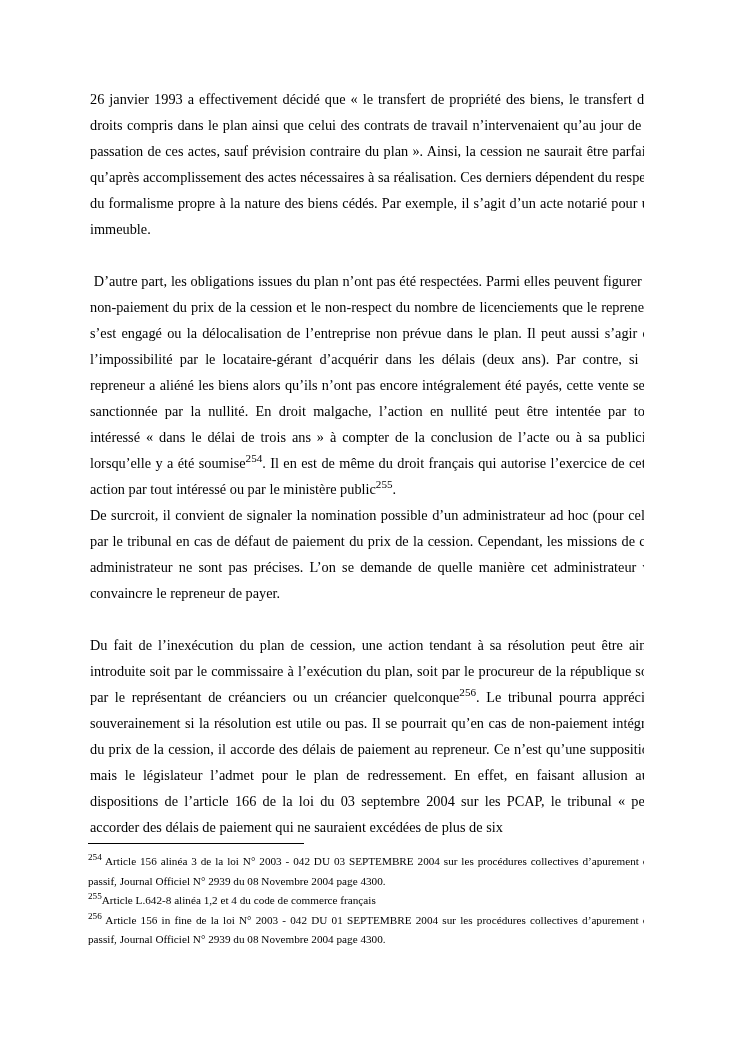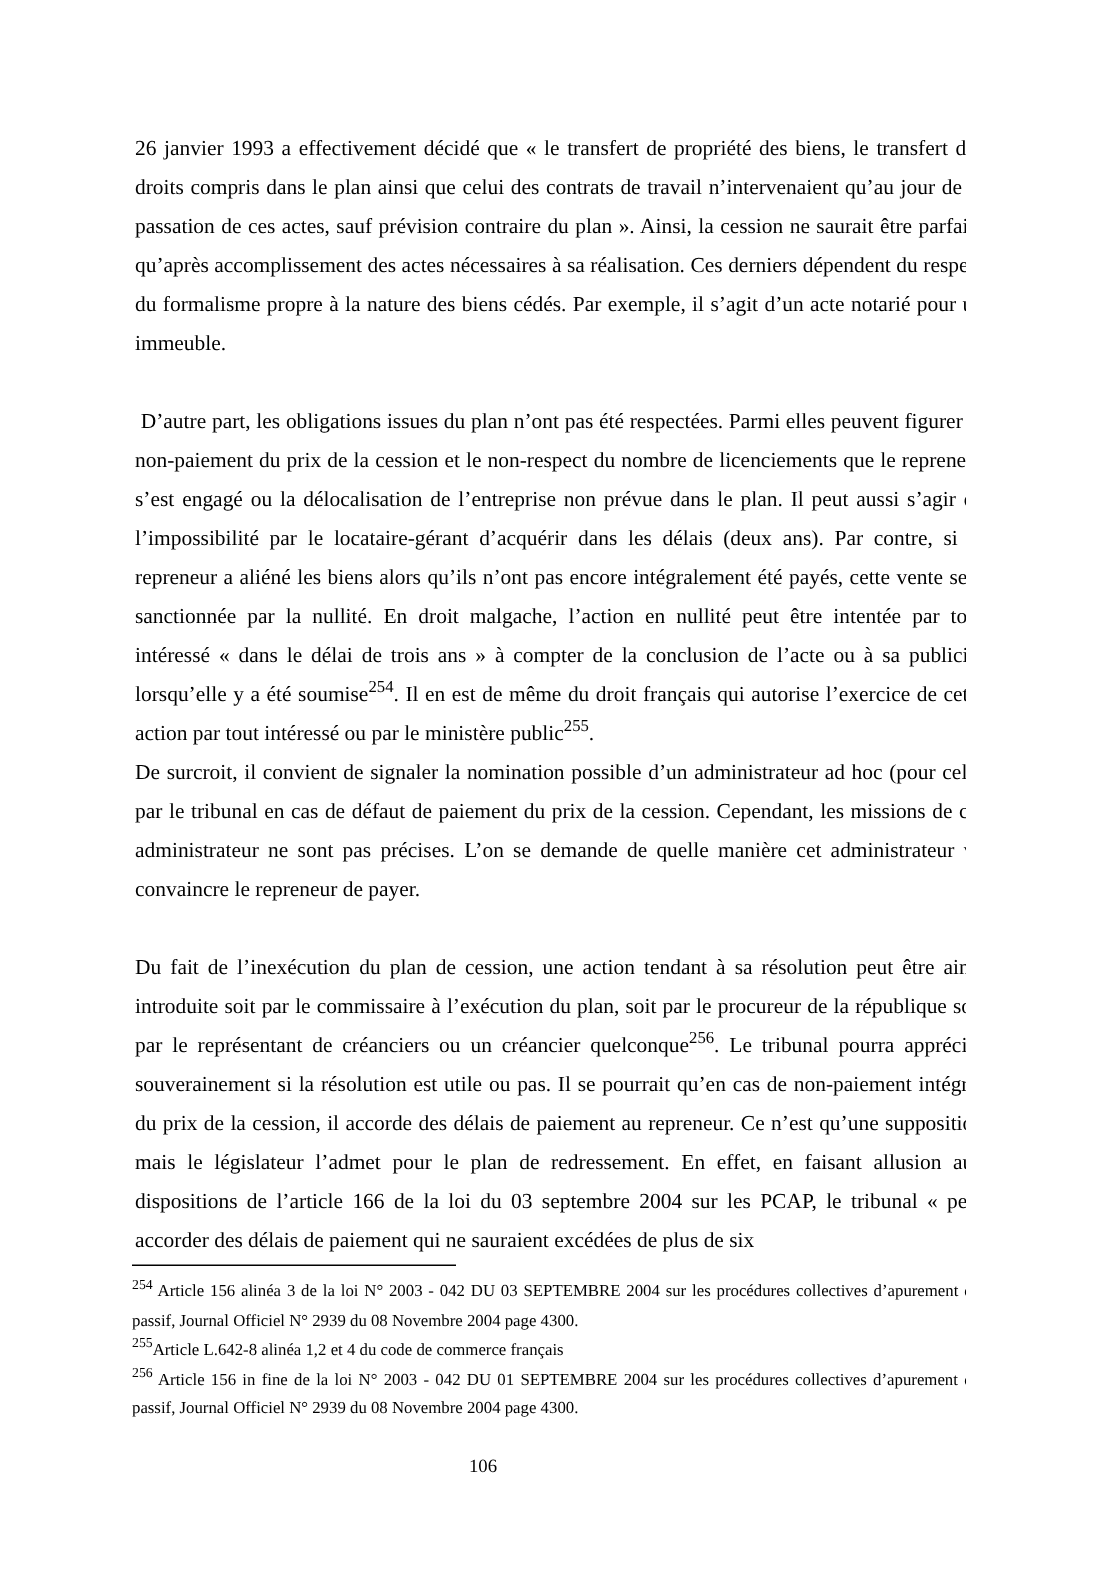--- a/index.html
+++ b/index.html
@@ -79,15 +79,14 @@
   <div class="footnotes">
     <div class="footnote-rule"></div>
 
     <p class="footnote"><sup class="fnref">254</sup><span> Article 156 alinéa 3 de la loi N° 2003 - 042 DU 03 SEPTEMBRE 2004 sur les procédures collectives d’apurement du passif, Journal Officiel N° 2939 du 08 Novembre 2004 page 4300.</span></p>
 
     <p class="footnote"><sup class="fnref">255</sup><span>Article L.642-8 alinéa 1,2 et 4 du code de commerce français</span></p>
 
     <p class="footnote"><sup class="fnref">256</sup><span> Article 156 in fine de la loi N° 2003 - 042 DU 01 SEPTEMBRE 2004 sur les procédures collectives d’apurement du passif, Journal Officiel N° 2939 du 08 Novembre 2004 page 4300.</span></p>
   </div>
 
-  <div class="page-number">106</div>
 
 </div>
 
 </body></html>

